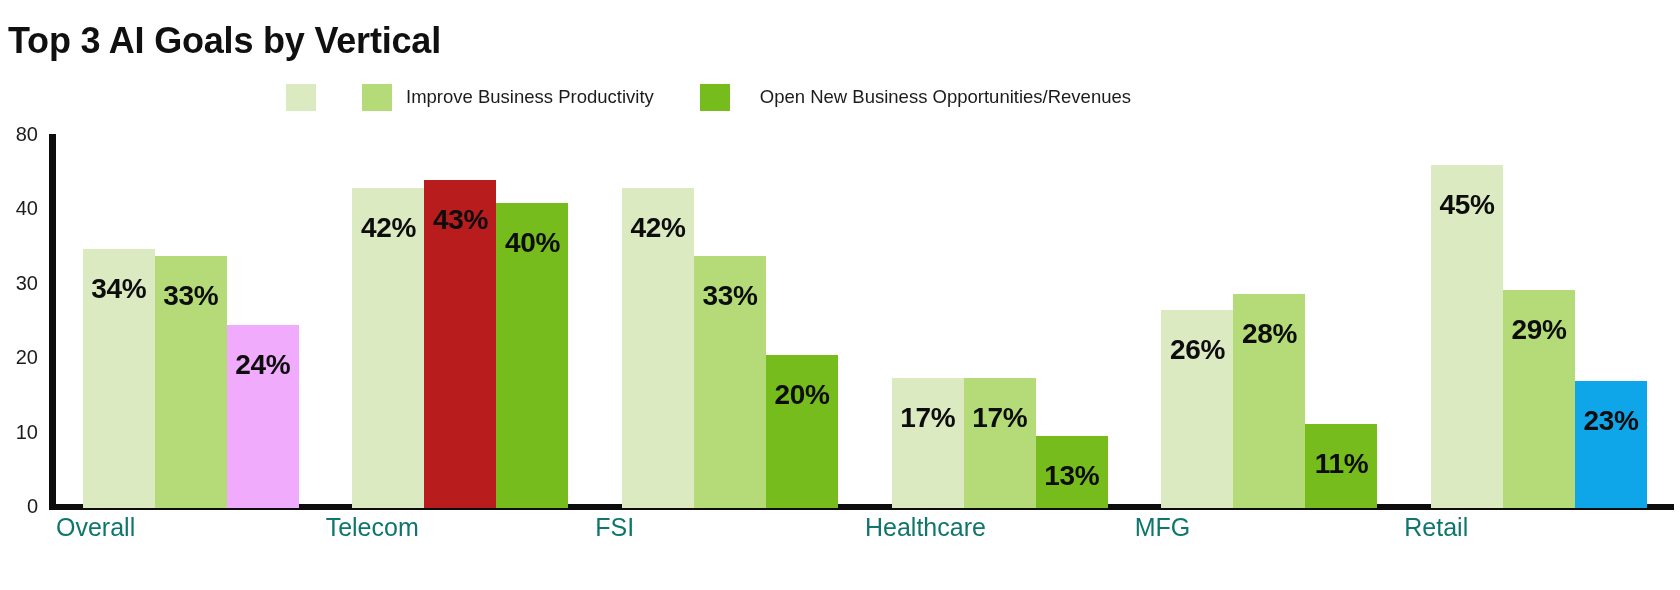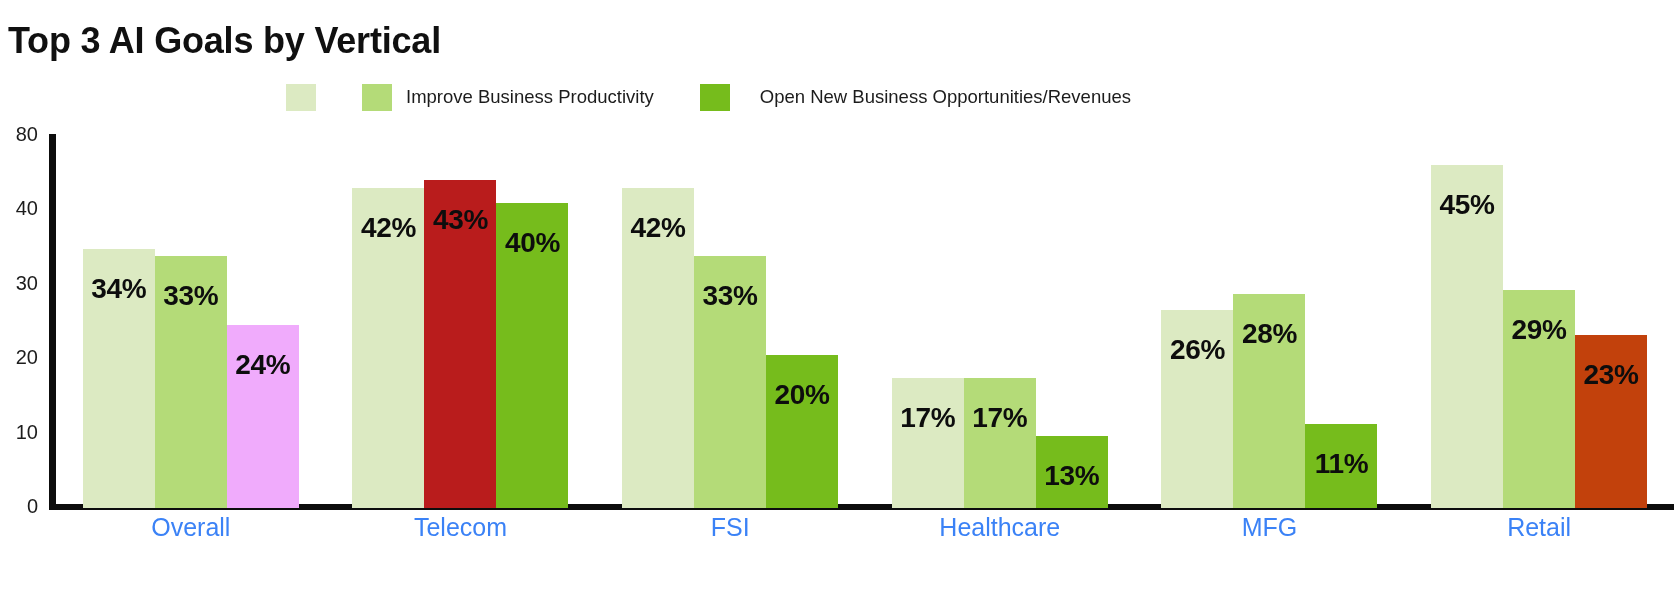--- a/index.html
+++ b/index.html
@@ -158,22 +158,22 @@
     position: absolute;
     left: 56px;
     top: 514px;
     width: 1618px;
     height: 50px;
     display: flex;
     align-items: flex-start;
   }
   .x-label {
     font-size: 25px;
-    color: #3b82f6;
-    text-align: center;
+    color: #0f766e;
+    text-align: left;
     white-space: nowrap;
     line-height: 1.1;
   }
 </style>
 </head>
 <body>
 
 <div id="figure">
 
   <div id="chart-title">Top 3 AI Goals by Vertical</div>
@@ -270,21 +270,21 @@
           </div>
         </div>
         <div class="bar-group" style="width: 269.667px;">
           <div class="bar-wrap">
             <div class="bar" title="Retail – Create Operational Efficiencies – 45%" style="height: 343.17px; background: rgb(220, 234, 194);">
               <span class="bar-label">45%</span>
             </div>
             <div class="bar" title="Retail – Improve Employee Productivity – 29%" style="height: 218px; background: rgb(180, 219, 120);">
               <span class="bar-label">29%</span>
             </div>
-            <div class="bar" title="Retail – Open New Business Opportunities/Revenues – 23%" style="height: 173px; background: #c2410c;">
+            <div class="bar" title="Retail – Open New Business Opportunities/Revenues – 23%" style="height: 127px; background: #0ea5e9;">
               <span class="bar-label">23%</span>
             </div>
           </div>
         </div>
       </div>
   </div>
 
   <div id="x-labels">
       <div class="x-label" style="width: 269.667px;">Overall</div>
       <div class="x-label" style="width: 269.667px;">Telecom</div>

